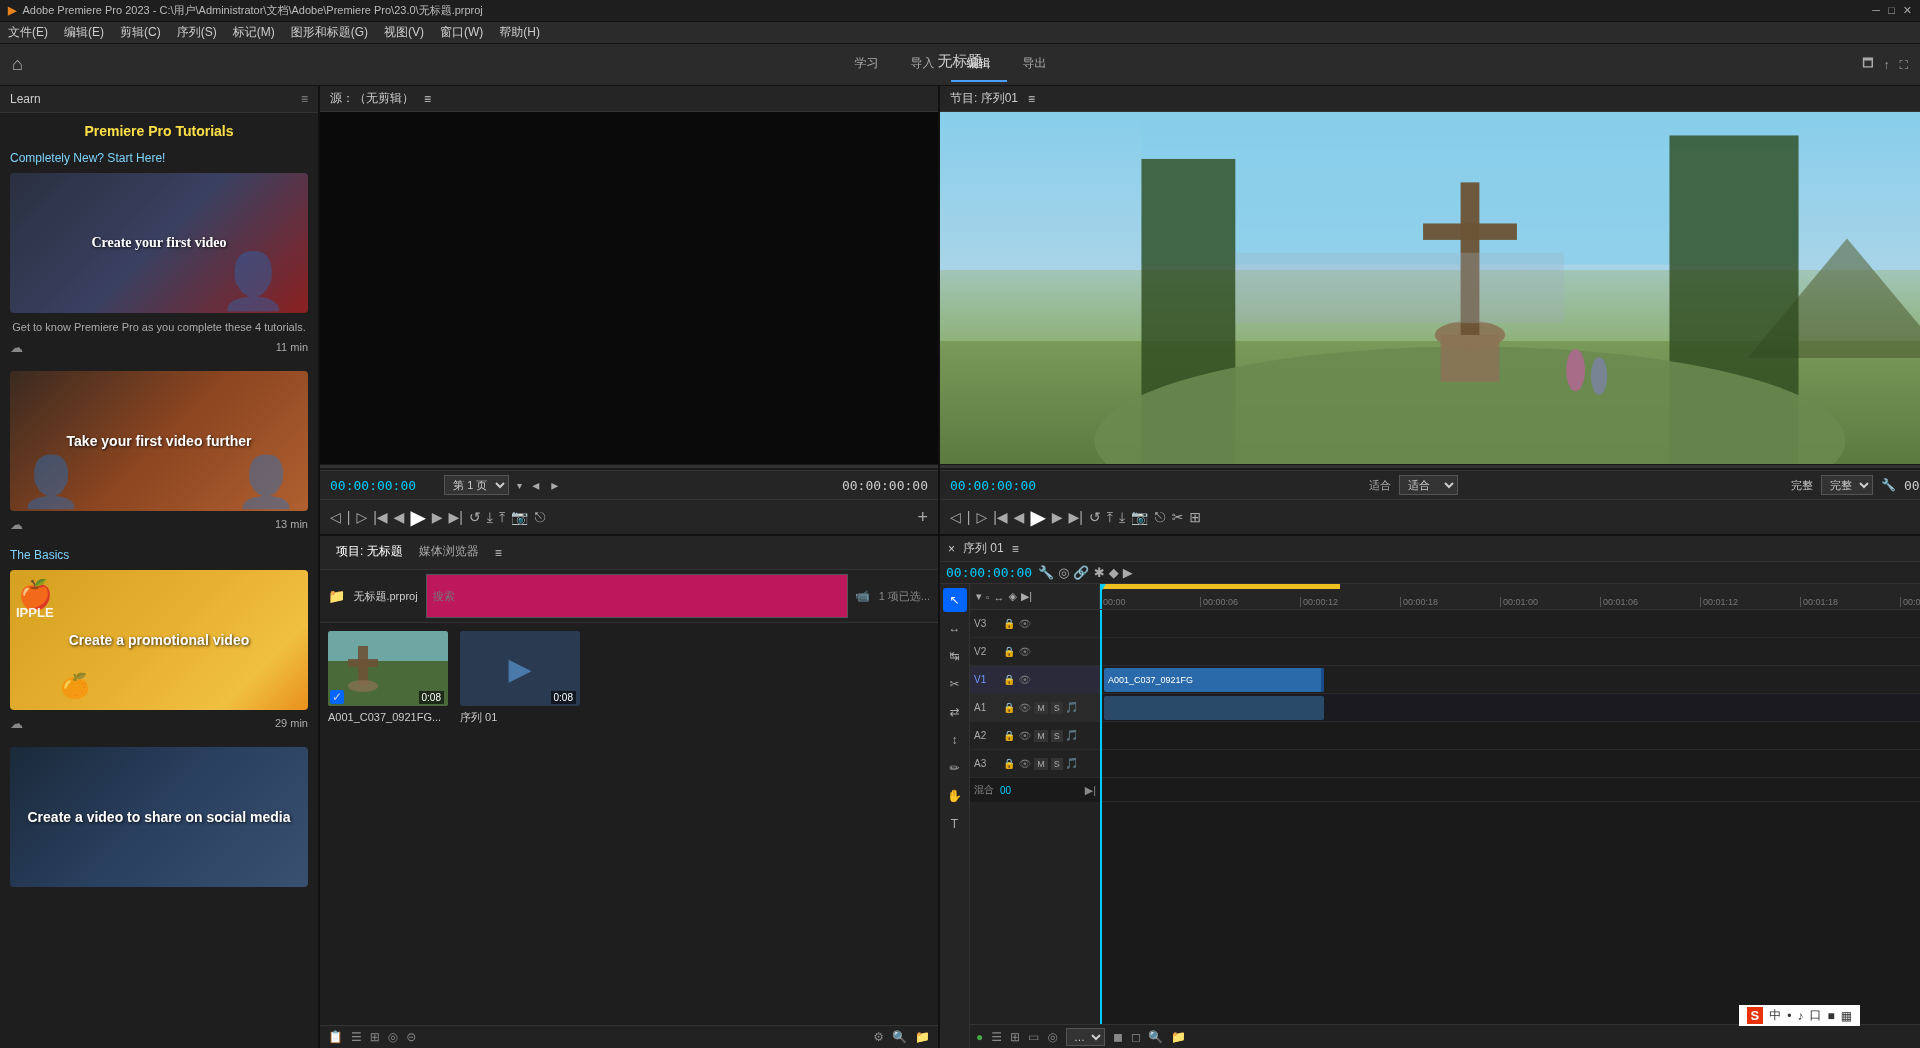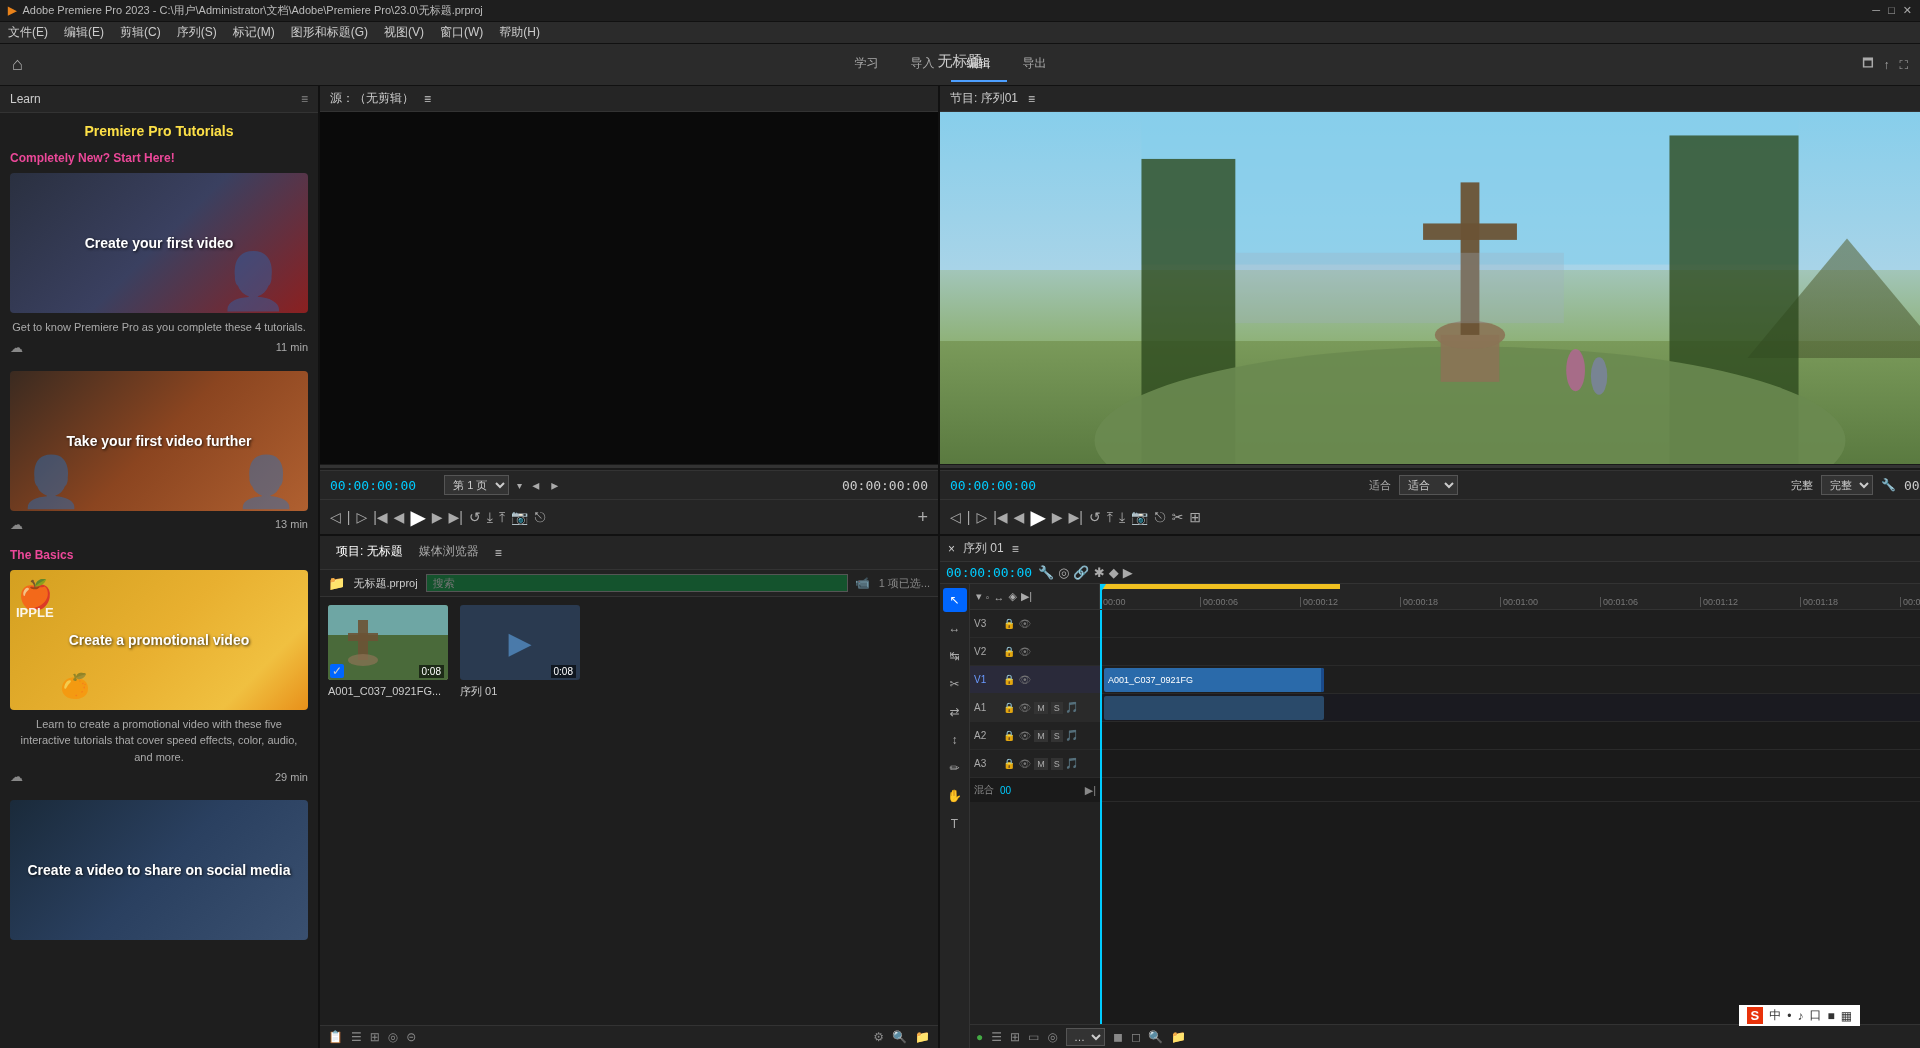--- a/index.html
+++ b/index.html
@@ -130,23 +130,23 @@
 
     .learn-content { padding: 10px; }
     .learn-title {
       text-align: center;
       color: #fde047;
       font-size: 14px;
       font-weight: bold;
       margin-bottom: 12px;
     }
     .section-title {
-      color: #ec4899;
+      color: #7dd3fc;
       font-size: 12px;
-      font-weight: bold;
+      font-weight: normal;
       margin-bottom: 8px;
     }
 
     .tutorial-card {
       margin-bottom: 16px;
       cursor: pointer;
     }
     .tutorial-thumb {
       width: 100%;
       height: 140px;
@@ -158,20 +158,21 @@
     .tutorial-thumb-inner {
       width: 100%;
       height: 100%;
       position: relative;
       display: flex;
       align-items: center;
       justify-content: center;
     }
     .thumb-create-first {
       background: linear-gradient(135deg, #2a3040 0%, #3a4060 50%, #8B2020 100%);
+      font-family: Liberation Serif, serif;
     }
     .thumb-first-further {
       background: linear-gradient(135deg, #3a2a20 0%, #8B4520 50%, #b06030 100%);
     }
     .thumb-promotional {
       background: linear-gradient(135deg, #d4a020 0%, #e8b030 50%, #f0c040 80%, #e8901a 100%);
     }
     .thumb-social {
       background: linear-gradient(135deg, #1a2a3a 0%, #2a4060 50%, #3a5070 100%);
     }
@@ -376,24 +377,24 @@
       padding: 4px 8px;
       display: flex;
       align-items: center;
       gap: 8px;
       border-bottom: 1px solid #333;
       background: #222;
     }
     .project-folder-icon { color: #888; font-size: 14px; }
     .project-search {
       flex: 1;
-      background: #14532d;
+      background: #be185d;
       border: 1px solid #555;
       color: #ccc;
-      padding: 2px 6px;
+      padding: 15px 6px;
       font-size: 11px;
     }
     .project-count { color: #888; font-size: 11px; }
 
     .project-content {
       display: flex;
       flex: 1;
       overflow: hidden;
     }
     .project-list {
@@ -772,21 +773,20 @@
 
       <div class="tutorial-card">
         <div class="tutorial-thumb">
           <div class="tutorial-thumb-inner thumb-promotional">
             <span class="apple-text">🍎</span>
             <span class="orange-text">🍊</span>
             <span class="ipple-text">IPPLE</span>
             <span class="thumb-label">Create a promotional video</span>
           </div>
         </div>
-        <div class="tutorial-meta">Learn to create a promotional video with these five interactive tutorials that cover speed effects, color, audio, and more.</div>
         <div class="tutorial-footer">
           <span class="cloud-icon">☁</span>
           <span class="duration">29 min</span>
         </div>
       </div>
 
       <div class="tutorial-card">
         <div class="tutorial-thumb">
           <div class="tutorial-thumb-inner thumb-social">
             <span class="thumb-label">Create a video to share on social media</span>

